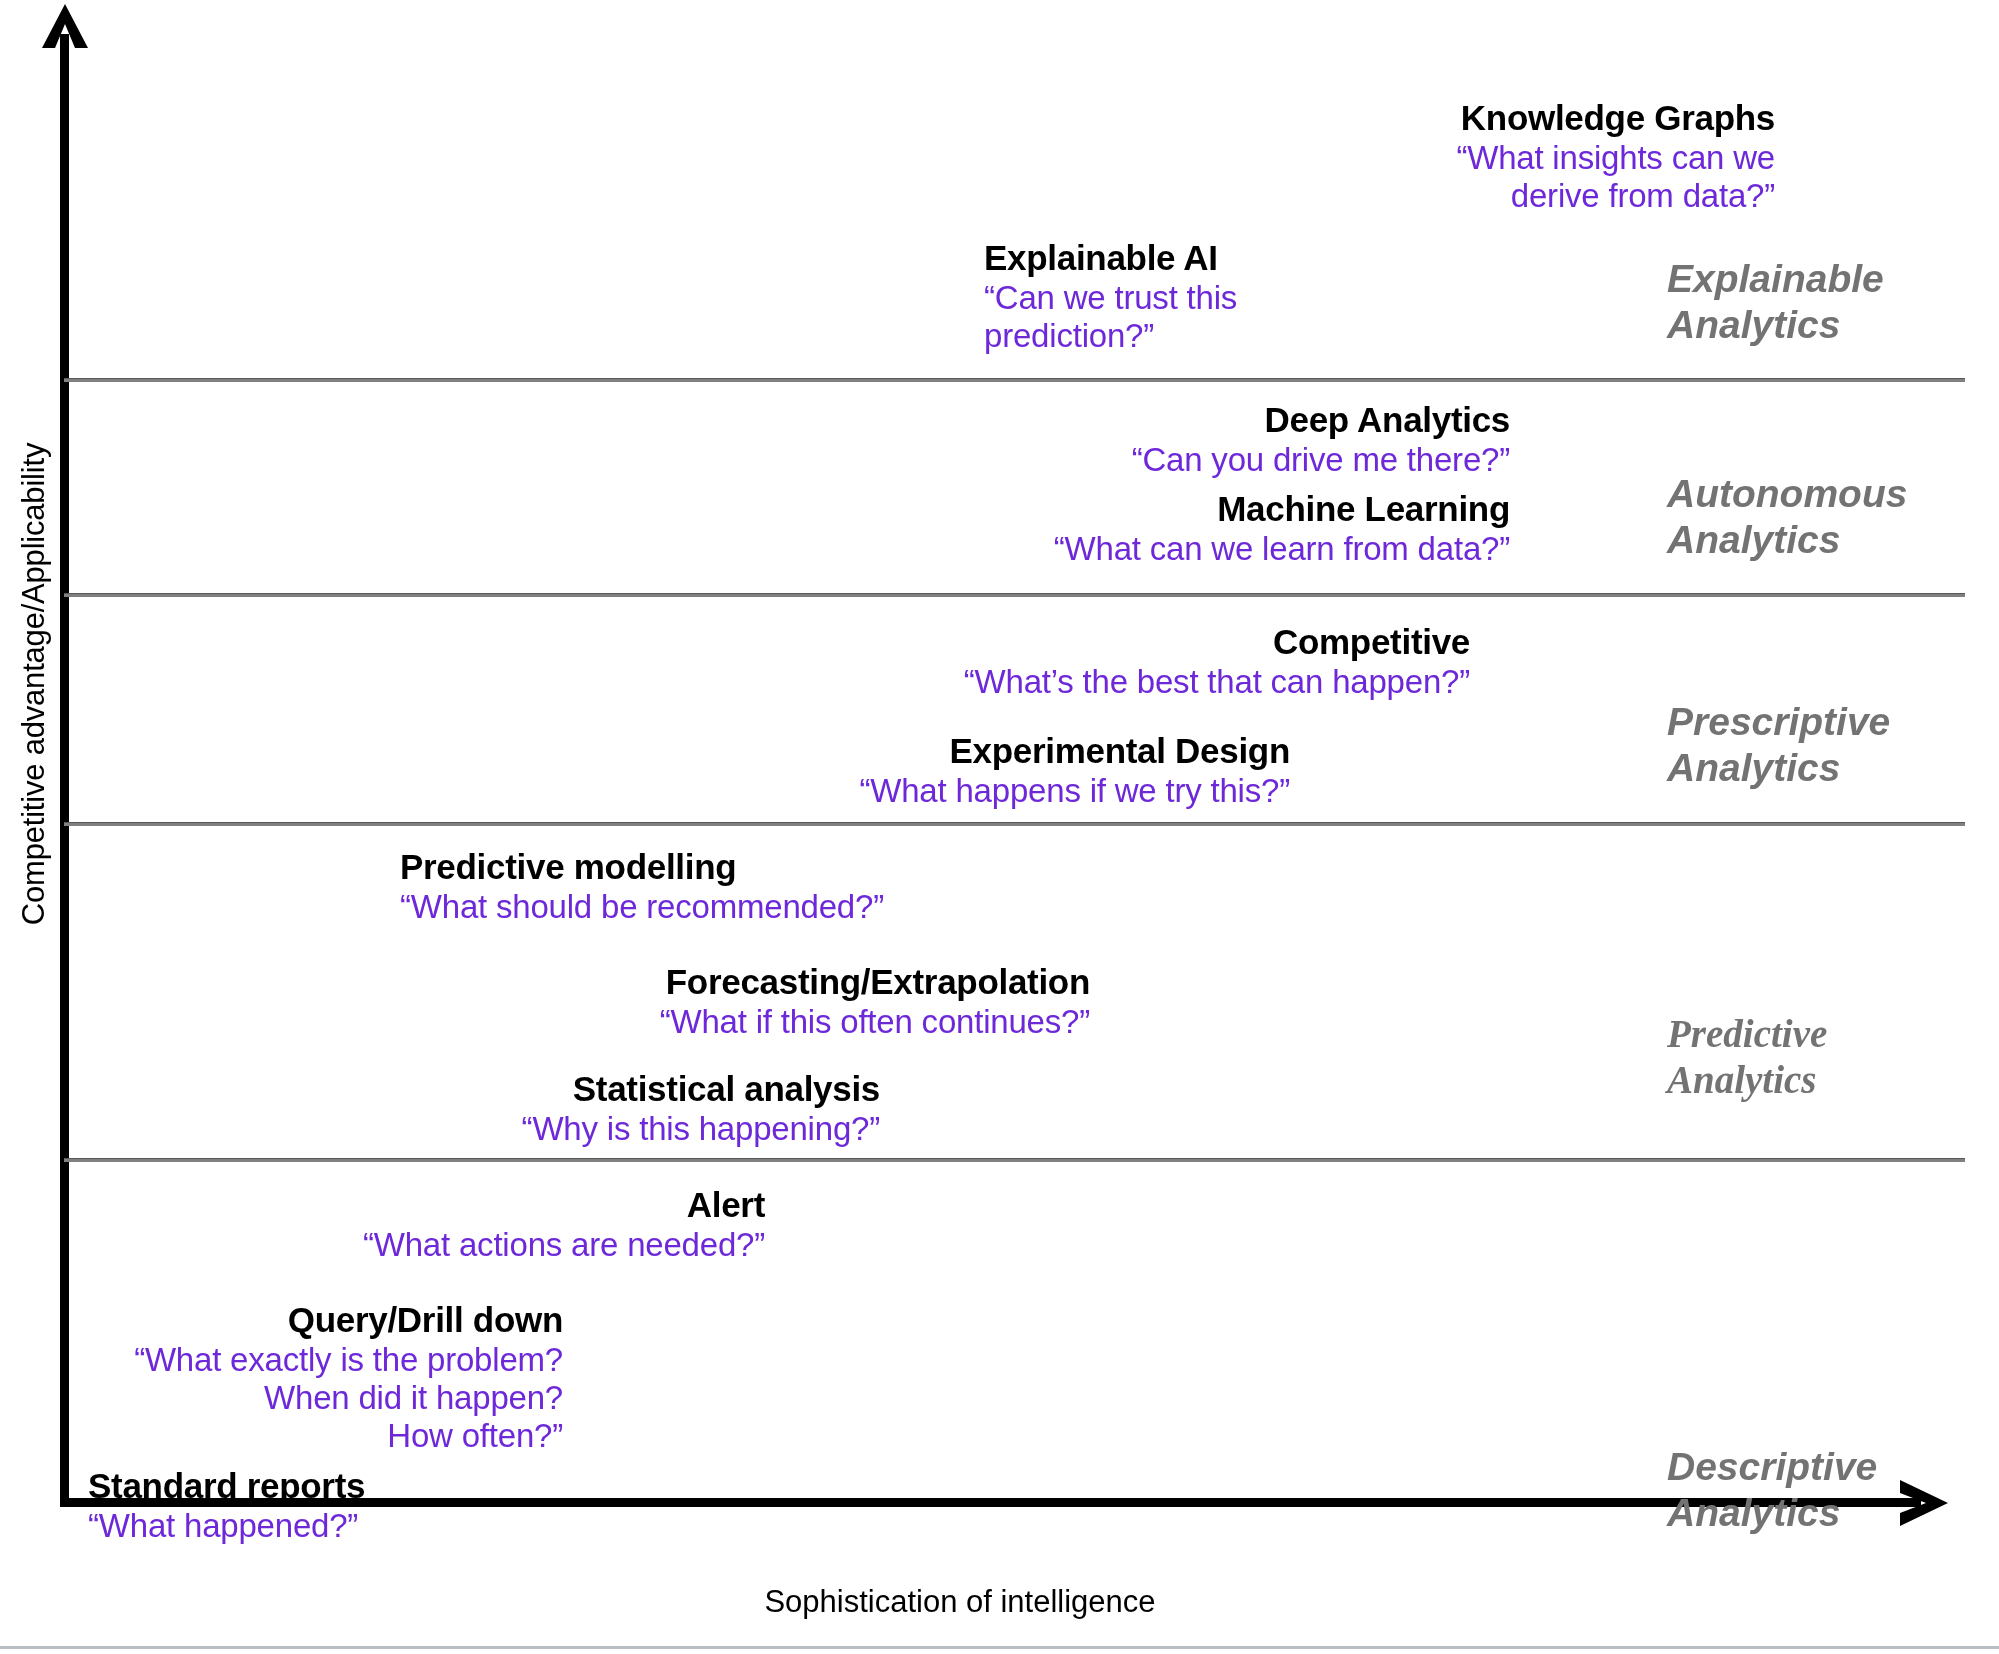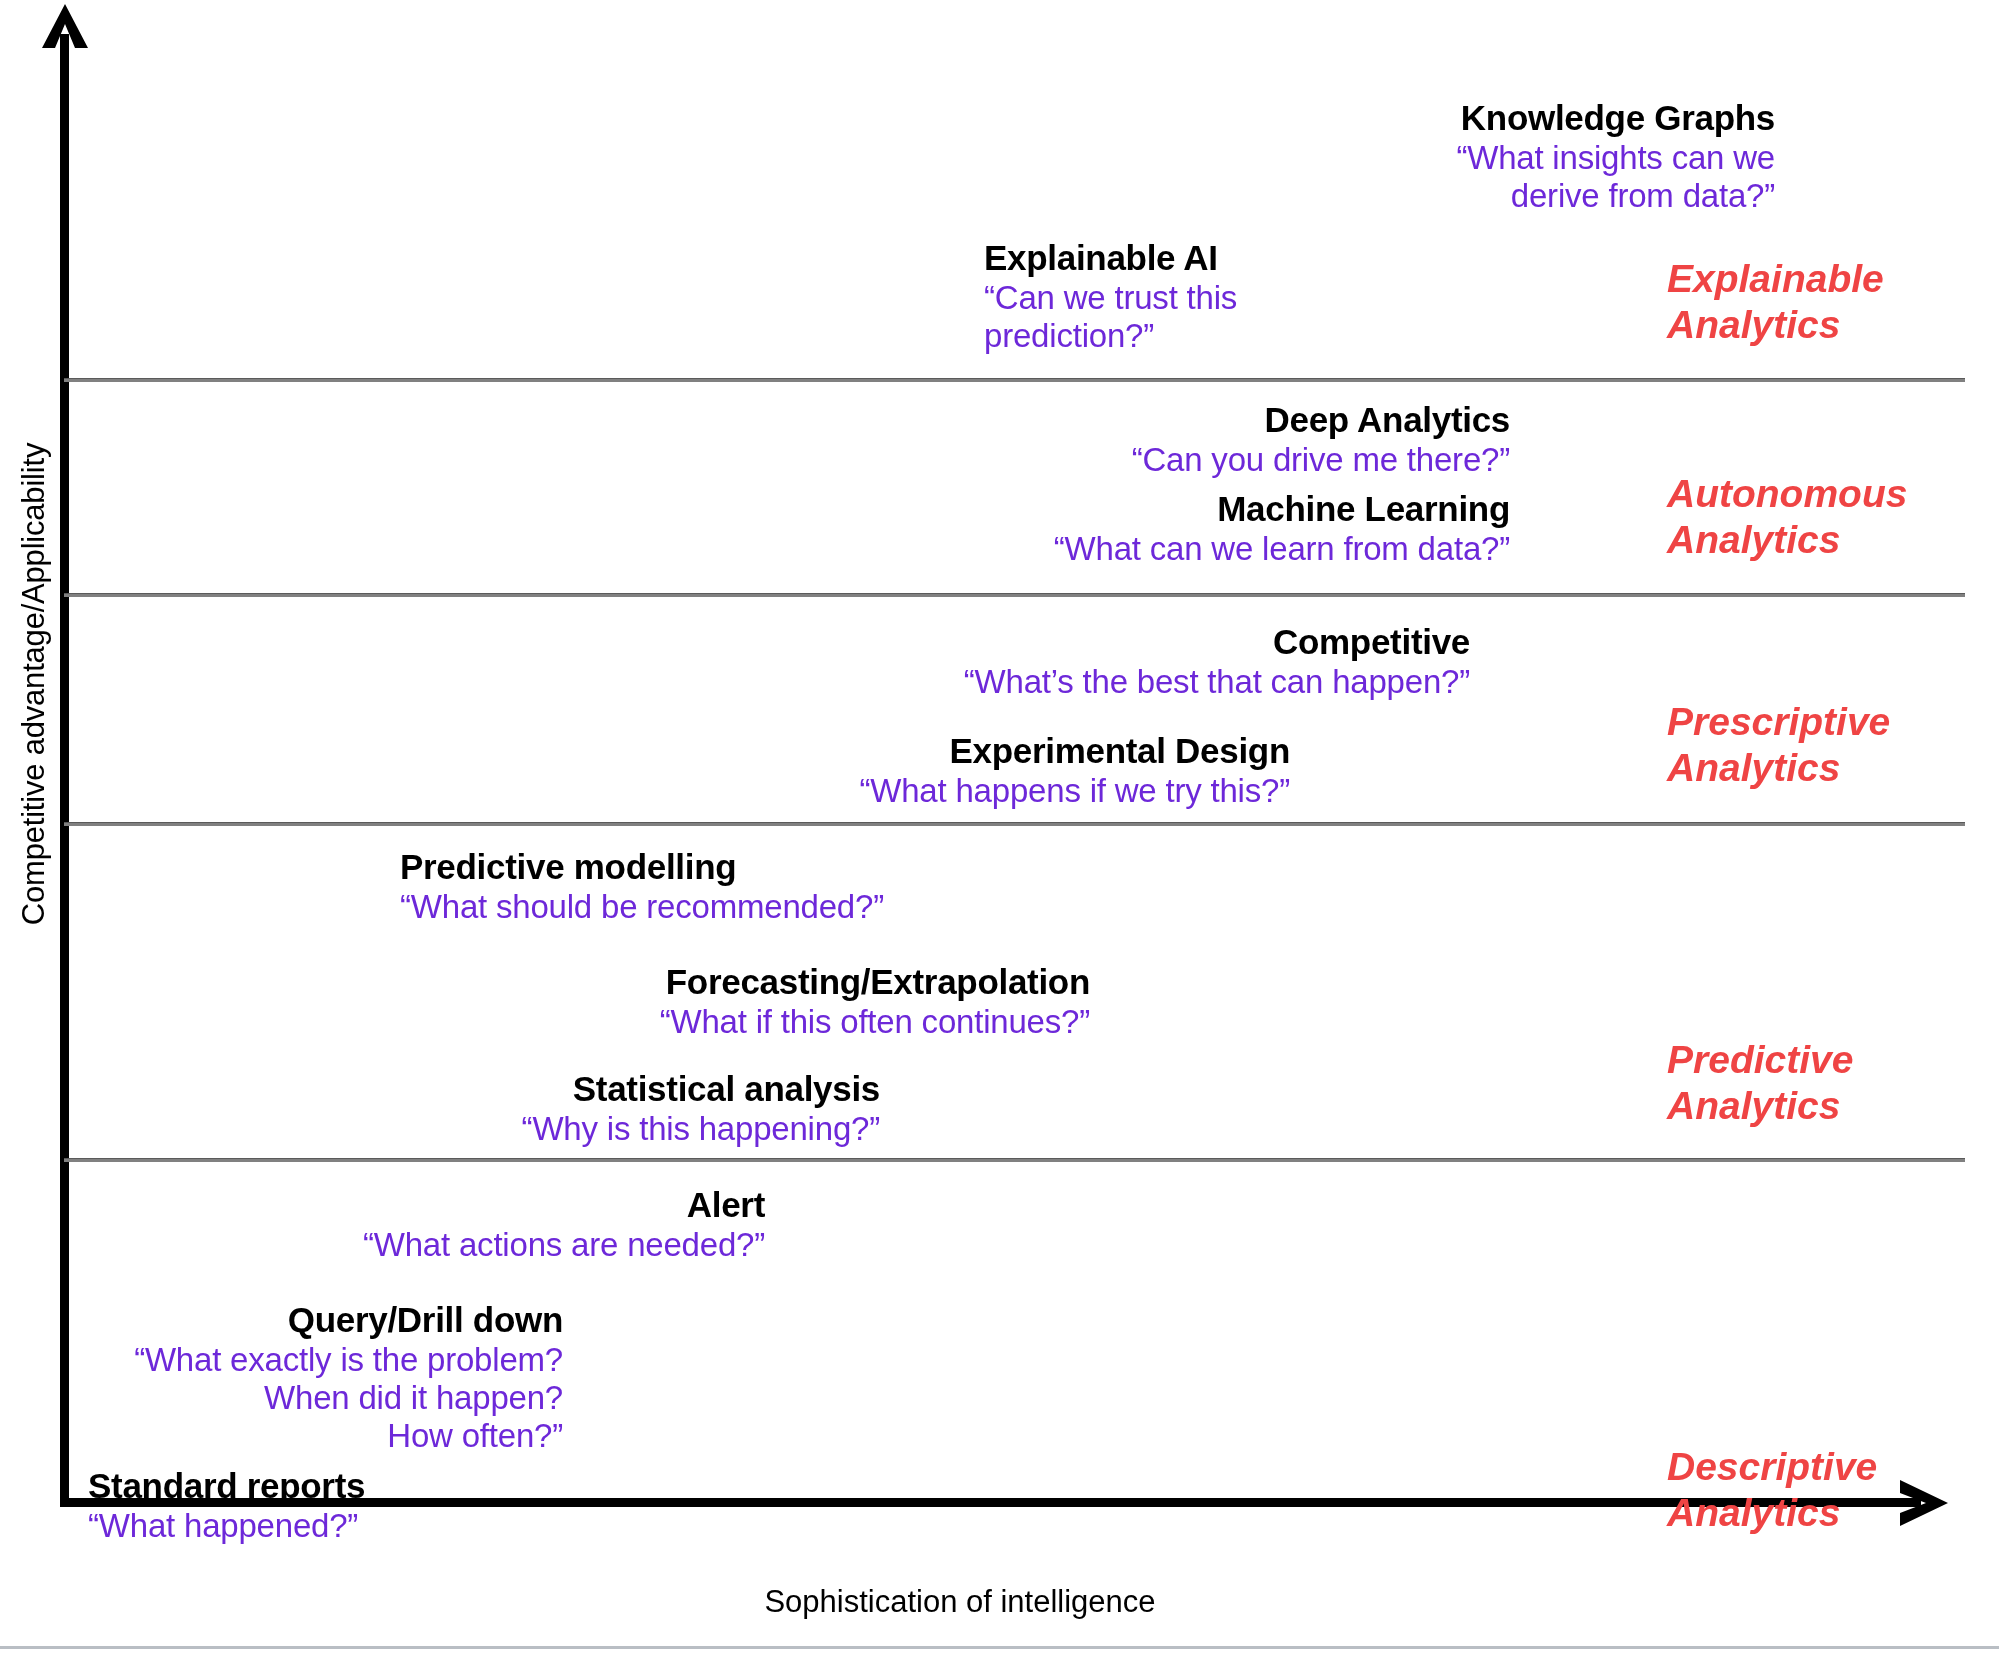--- a/index.html
+++ b/index.html
@@ -107,21 +107,21 @@
 
   
   .category-label {
     position: absolute;
     right: 32px;
     text-align: left;
     font-style: italic;
     font-weight: bold;
     font-size: 39px;
     line-height: 1.18;
-    color: #ef4444;
+    color: #737373;
     width: 300px;
   }
   .category-label .cat-line {
     display: block;
     white-space: nowrap;
   }
 
   
   #page-bottom-rule {
     position: absolute;
@@ -251,21 +251,21 @@
   <div class="category-label" style="top:471px;">
     <span class="cat-line">Autonomous</span>
     <span class="cat-line">Analytics</span>
   </div>
 
   <div class="category-label" style="top:699px;">
     <span class="cat-line">Prescriptive</span>
     <span class="cat-line">Analytics</span>
   </div>
 
-  <div class="category-label" style="top:1037px;">
+  <div class="category-label" style="top:1011px;font-family:Liberation Serif, serif;">
     <span class="cat-line">Predictive</span>
     <span class="cat-line">Analytics</span>
   </div>
 
   <div class="category-label" style="top:1444px;">
     <span class="cat-line">Descriptive</span>
     <span class="cat-line">Analytics</span>
   </div>
 
   <div id="page-bottom-rule"></div>

